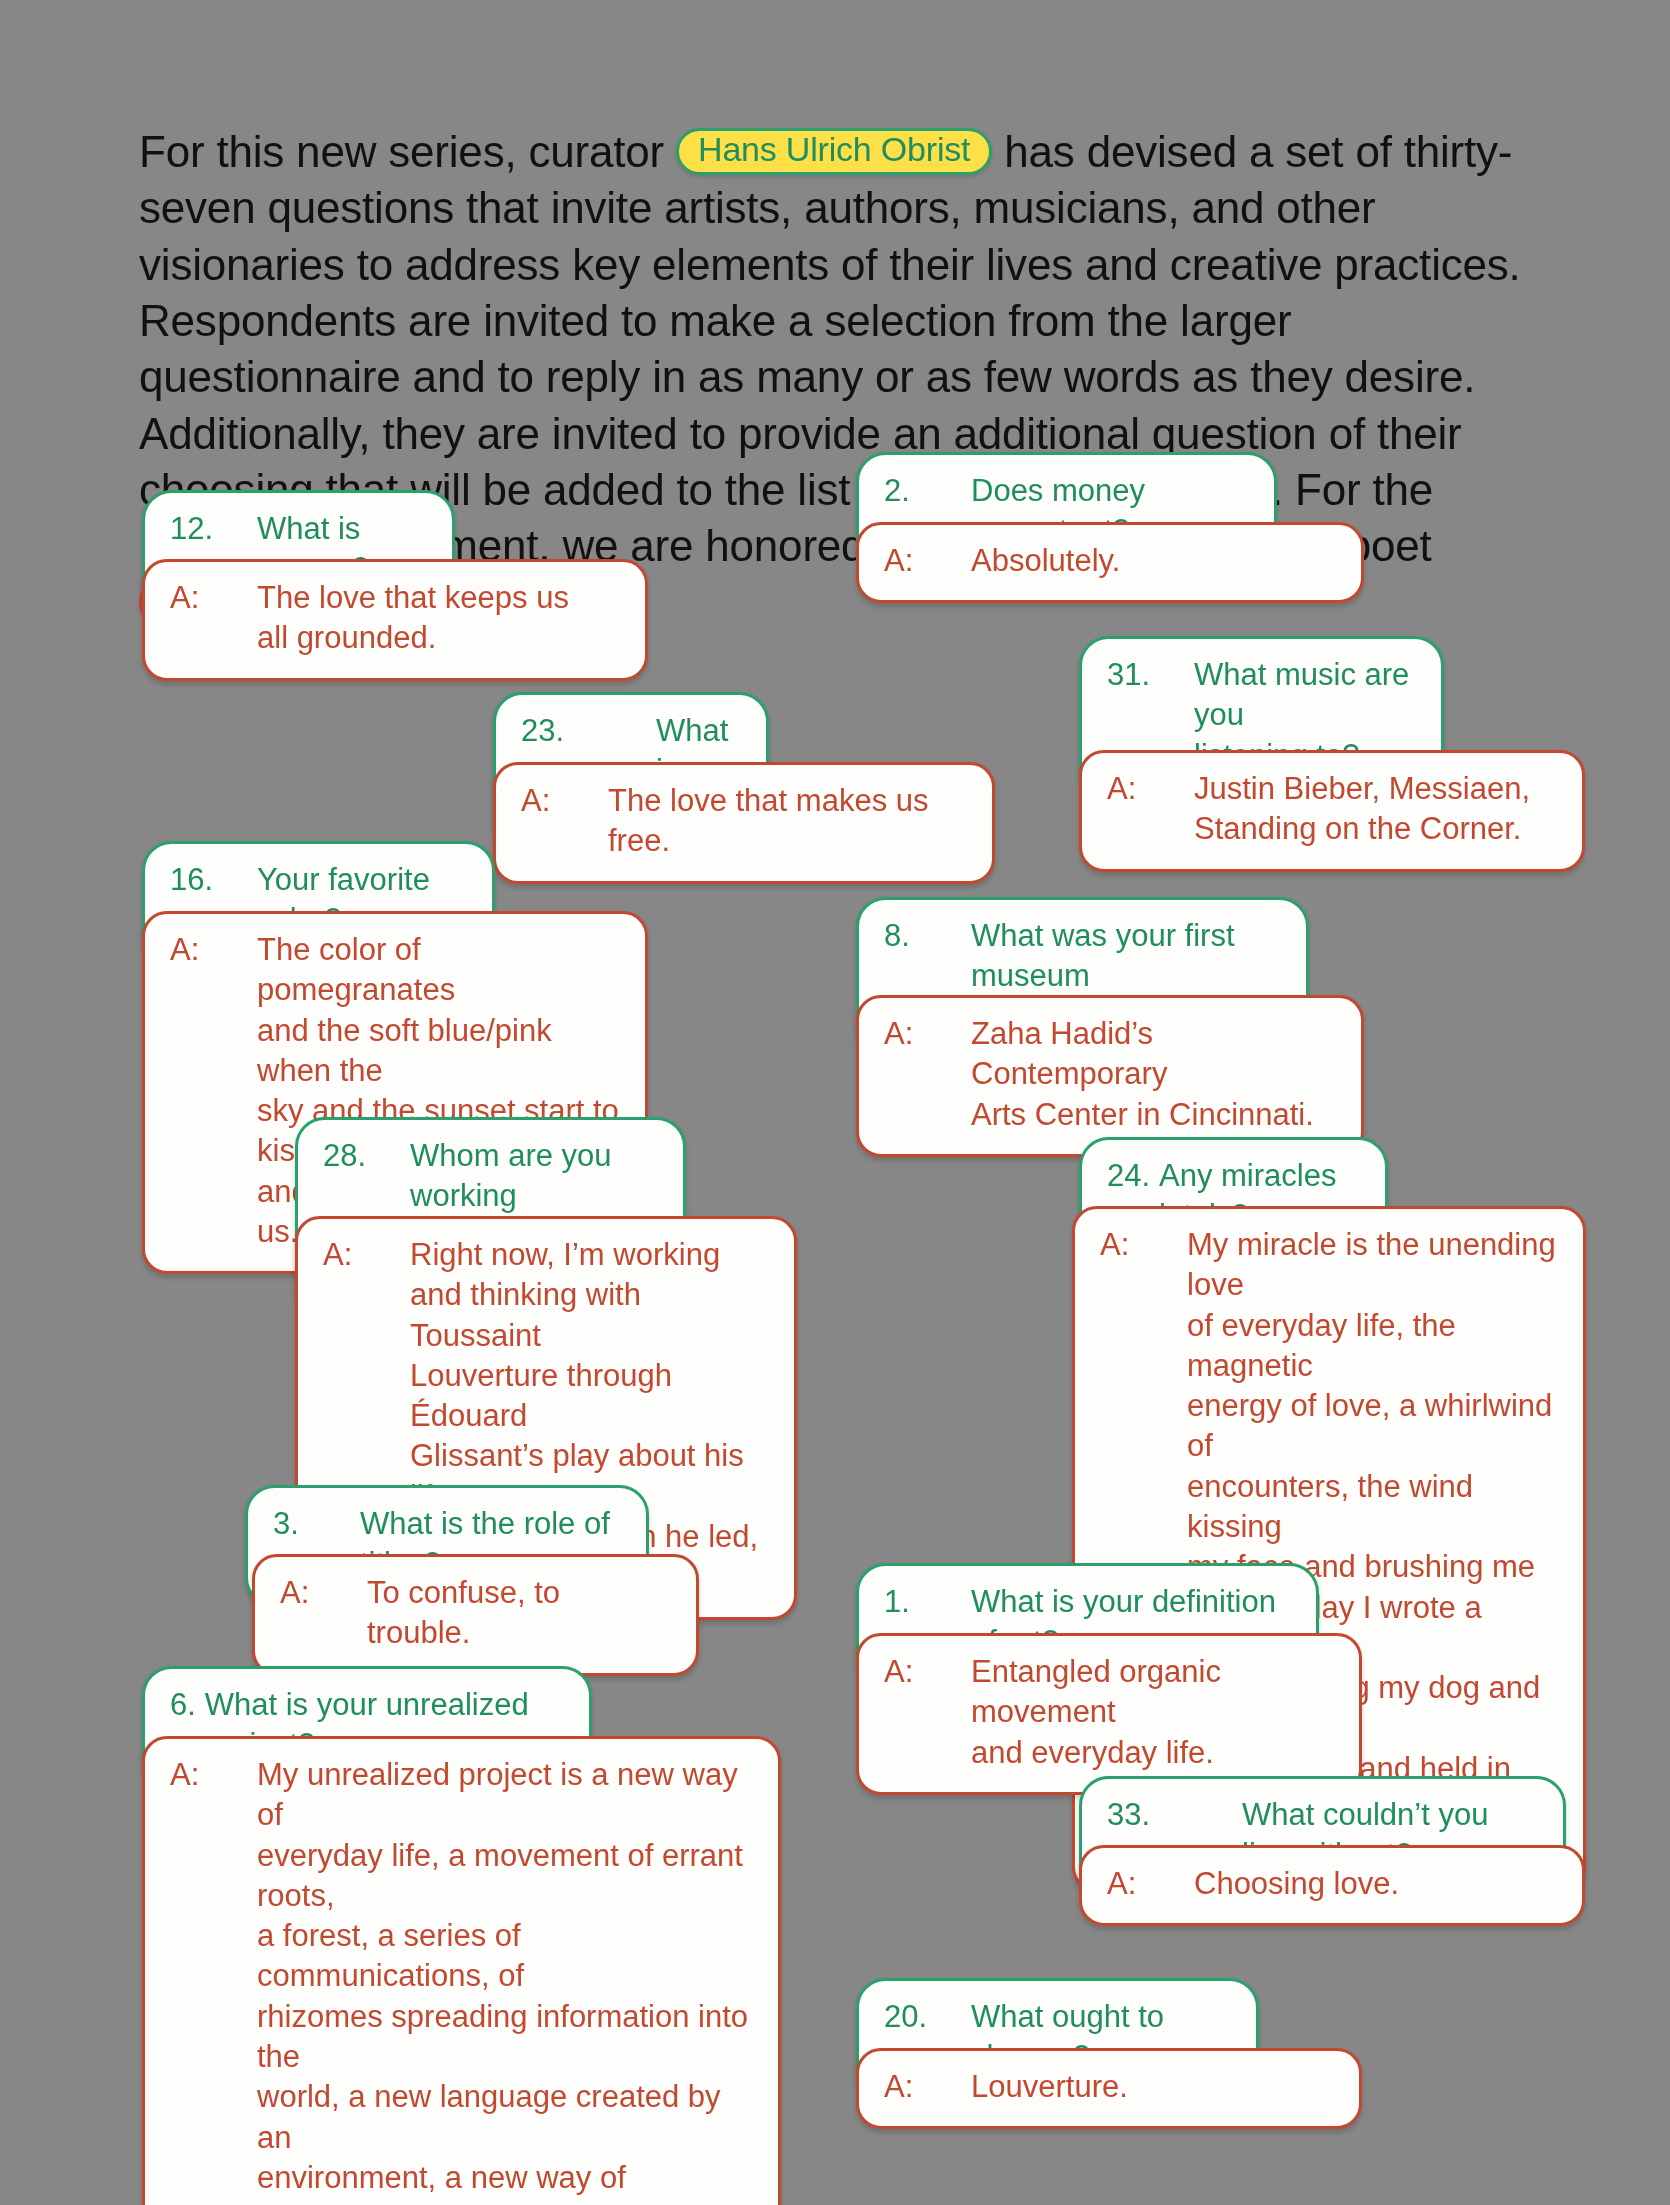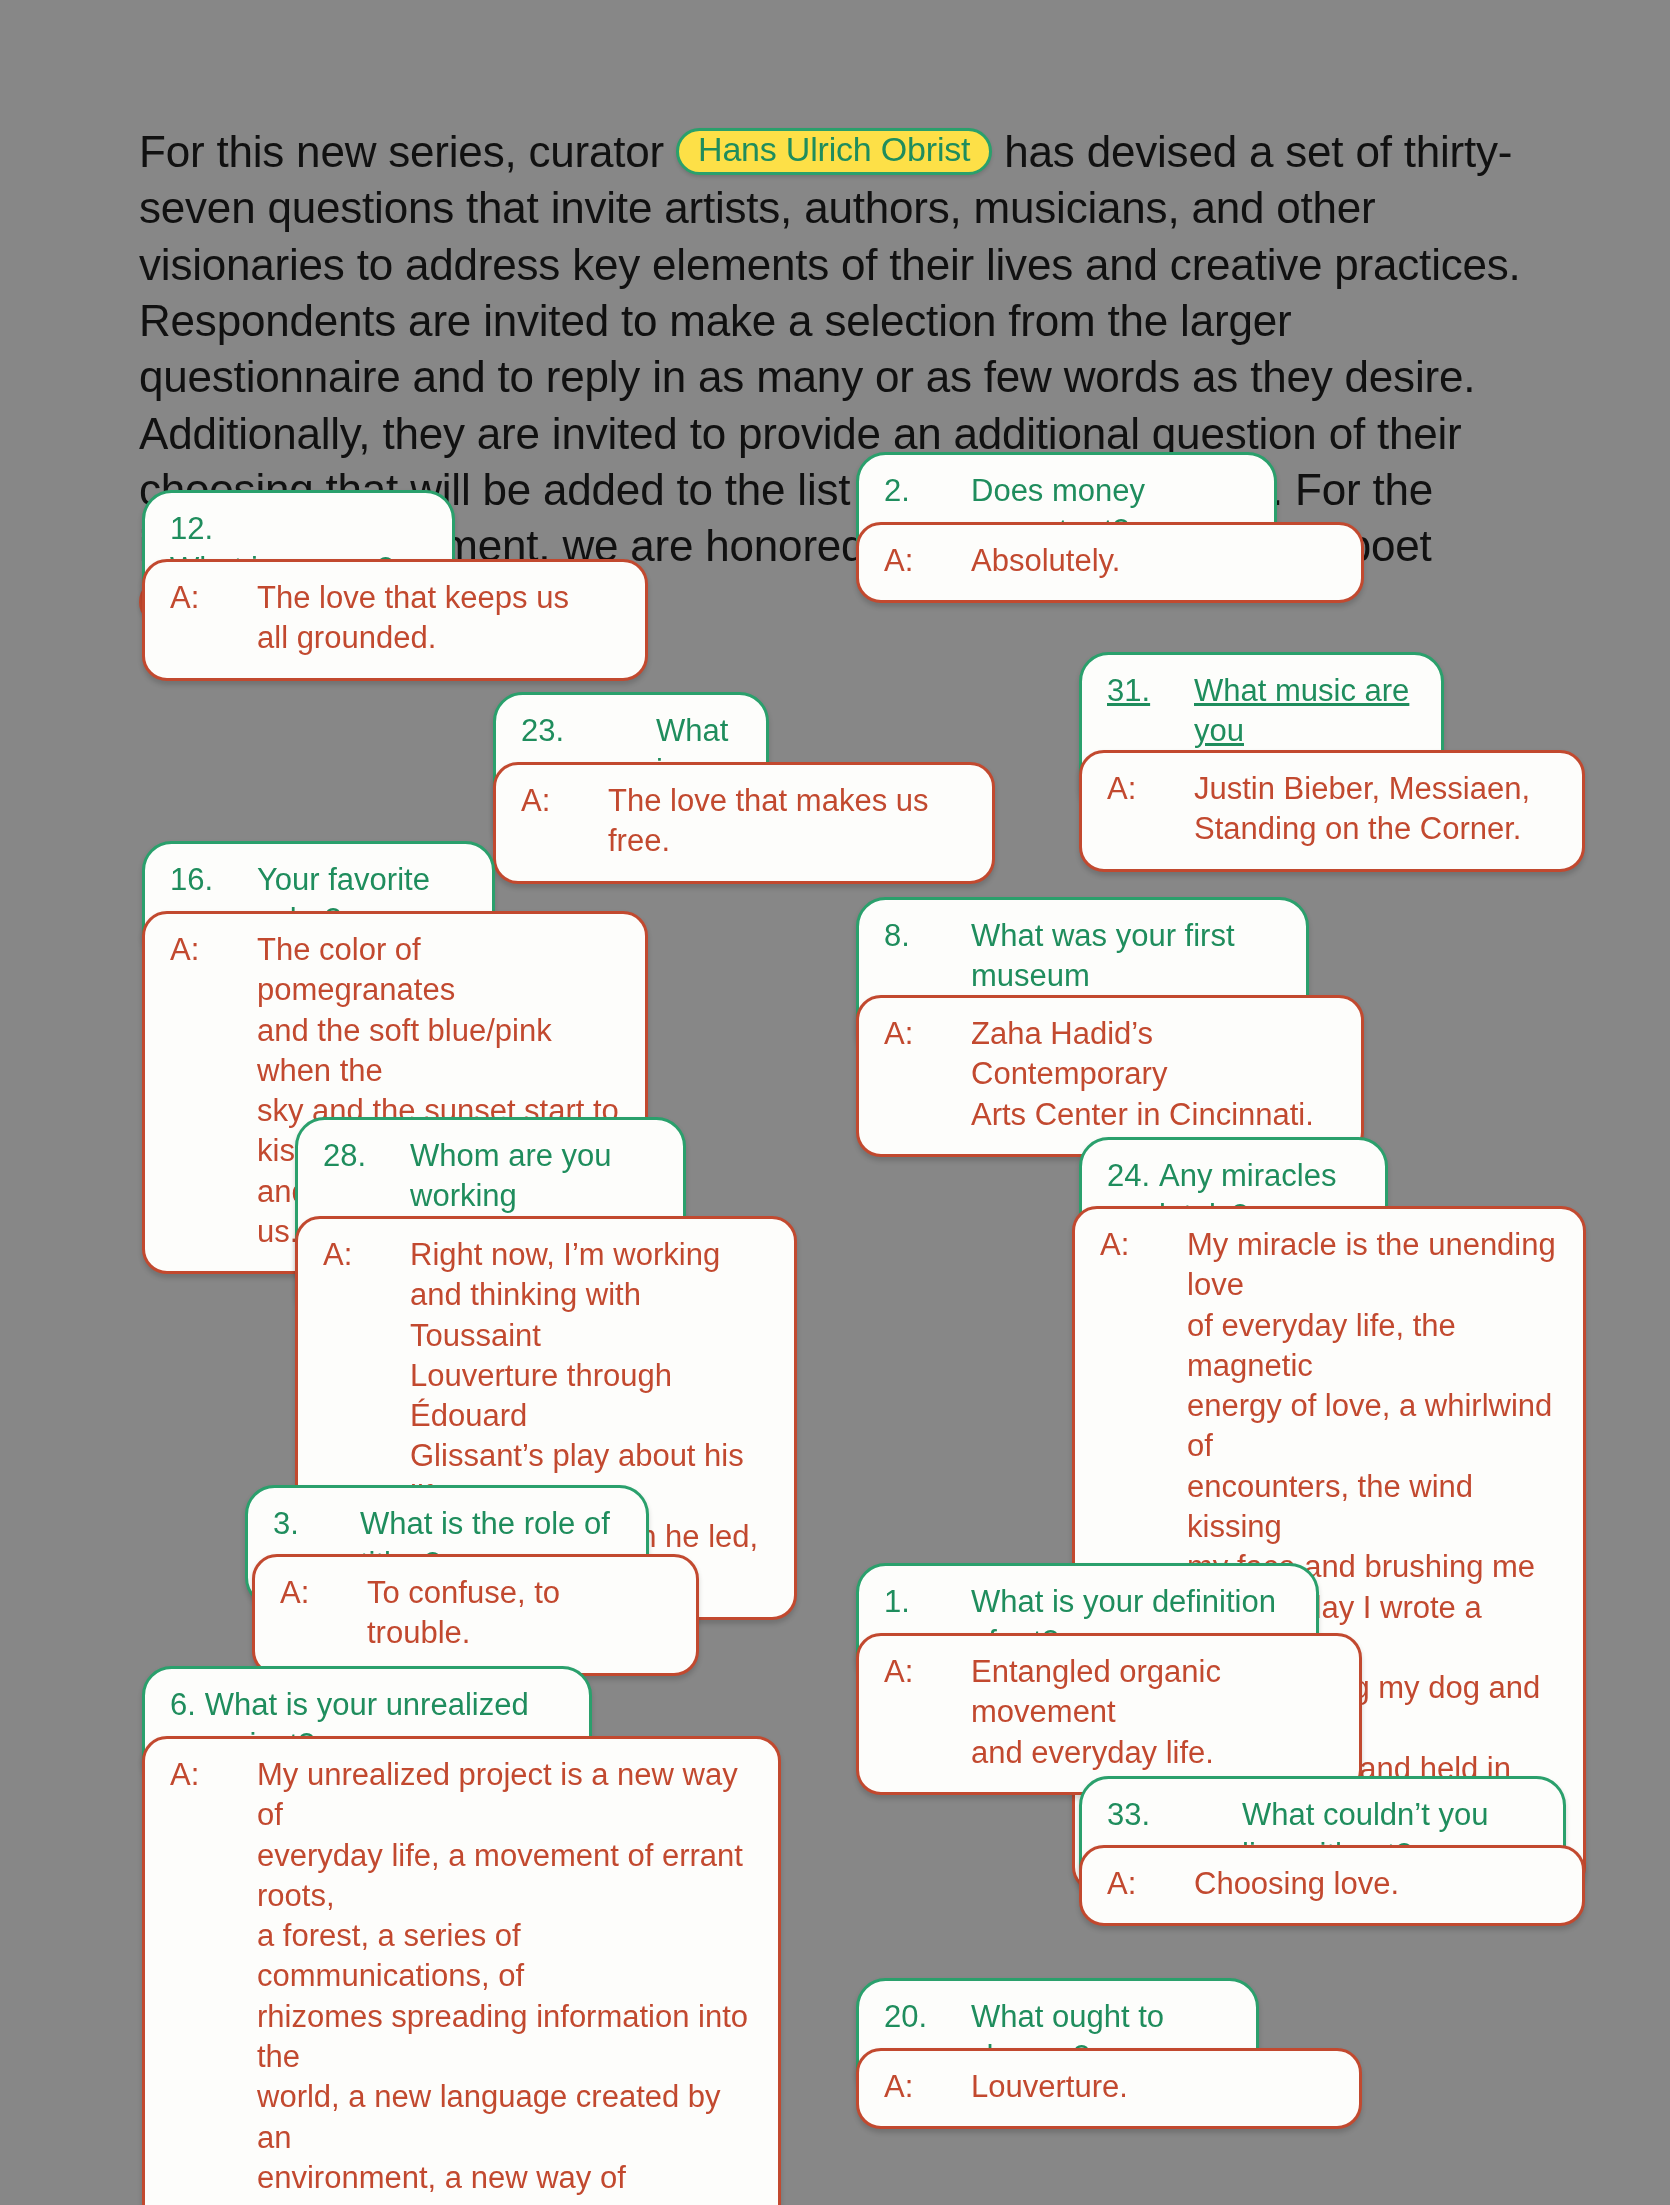--- a/index.html
+++ b/index.html
@@ -77,21 +77,21 @@
   .gap-wide .tag{ min-width:87px; }
   .gap-tight .tag{ min-width:0; margin-right:8.9px; }
 </style>
 </head>
 <body>
 
 <div id="page">
 
   <p class="intro"><span>For this new series, curator </span><span class="inline-pill green">Hans Ulrich Obrist</span><span> has devised a set of thirty-seven questions that invite artists, authors, musicians, and other visionaries to address key elements of their lives and creative practices. Respondents are invited to make a selection from the larger questionnaire and to reply in as many or as few words as they desire. Additionally, they are invited to provide an additional question of their choosing that will be added to the list for future participants. For the inaugural installment, we are honored to present the artist and poet </span><span class="inline-pill red">Precious Okoyomon</span><span>.</span></p>
 
-  <div class="bubble q gap-wide" style="left:142px; top:490px; width:313px;flex-direction:column;">
+  <div class="bubble q gap-wide" style="left:142px; top:490px; width:313px;">
     <span class="tag">12.</span>
     <span class="body">What is energy?</span>
   </div>
   <div class="bubble a gap-wide" style="left:142px; top:559px; width:506px;">
     <span class="tag">A:</span>
     <span class="body">The love that keeps us
 all grounded.</span>
   </div>
 
   <div class="bubble q gap-wide" style="left:856px; top:452px; width:421px;">
@@ -105,21 +105,21 @@
 
   <div class="bubble q gap-wide" style="left:493px; top:692px; width:276px;gap:48px;">
     <span class="tag">23.</span>
     <span class="body">What is time?</span>
   </div>
   <div class="bubble a gap-wide" style="left:493px; top:762px; width:502px;">
     <span class="tag">A:</span>
     <span class="body">The love that makes us free.</span>
   </div>
 
-  <div class="bubble q gap-wide" style="left:1079px; top:652px; width:365px;text-decoration:underline;">
+  <div class="bubble q gap-wide" style="left:1079px; top:636px; width:365px;">
     <span class="tag">31.</span>
     <span class="body">What music are you
 listening to?</span>
   </div>
   <div class="bubble a gap-wide" style="left:1079px; top:750px; width:506px;">
     <span class="tag">A:</span>
     <span class="body">Justin Bieber, Messiaen,
 Standing on the Corner.</span>
   </div>
 

